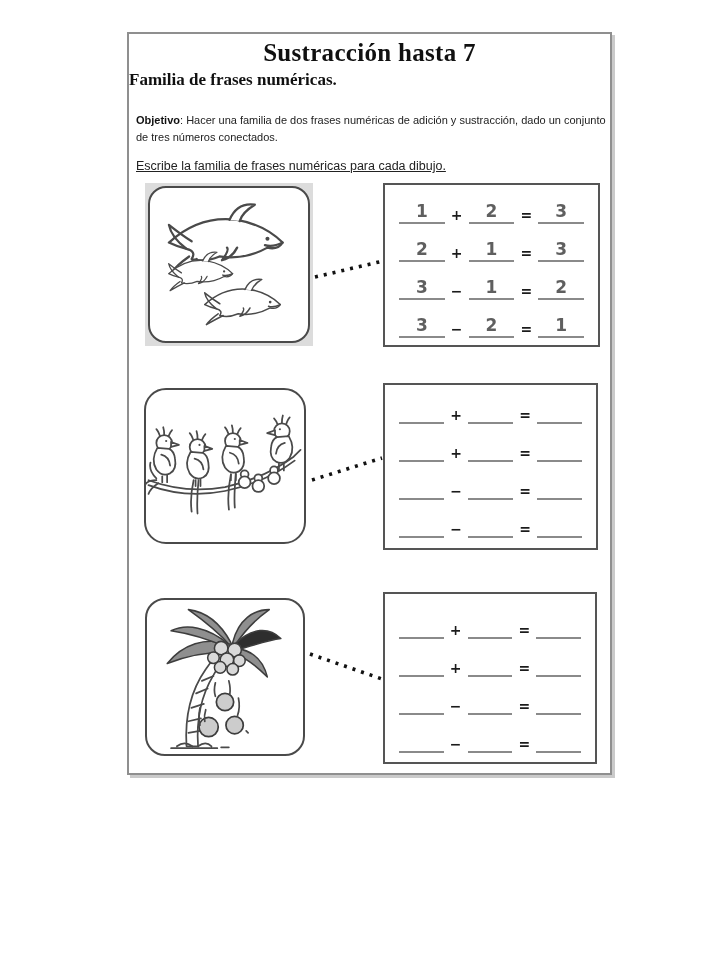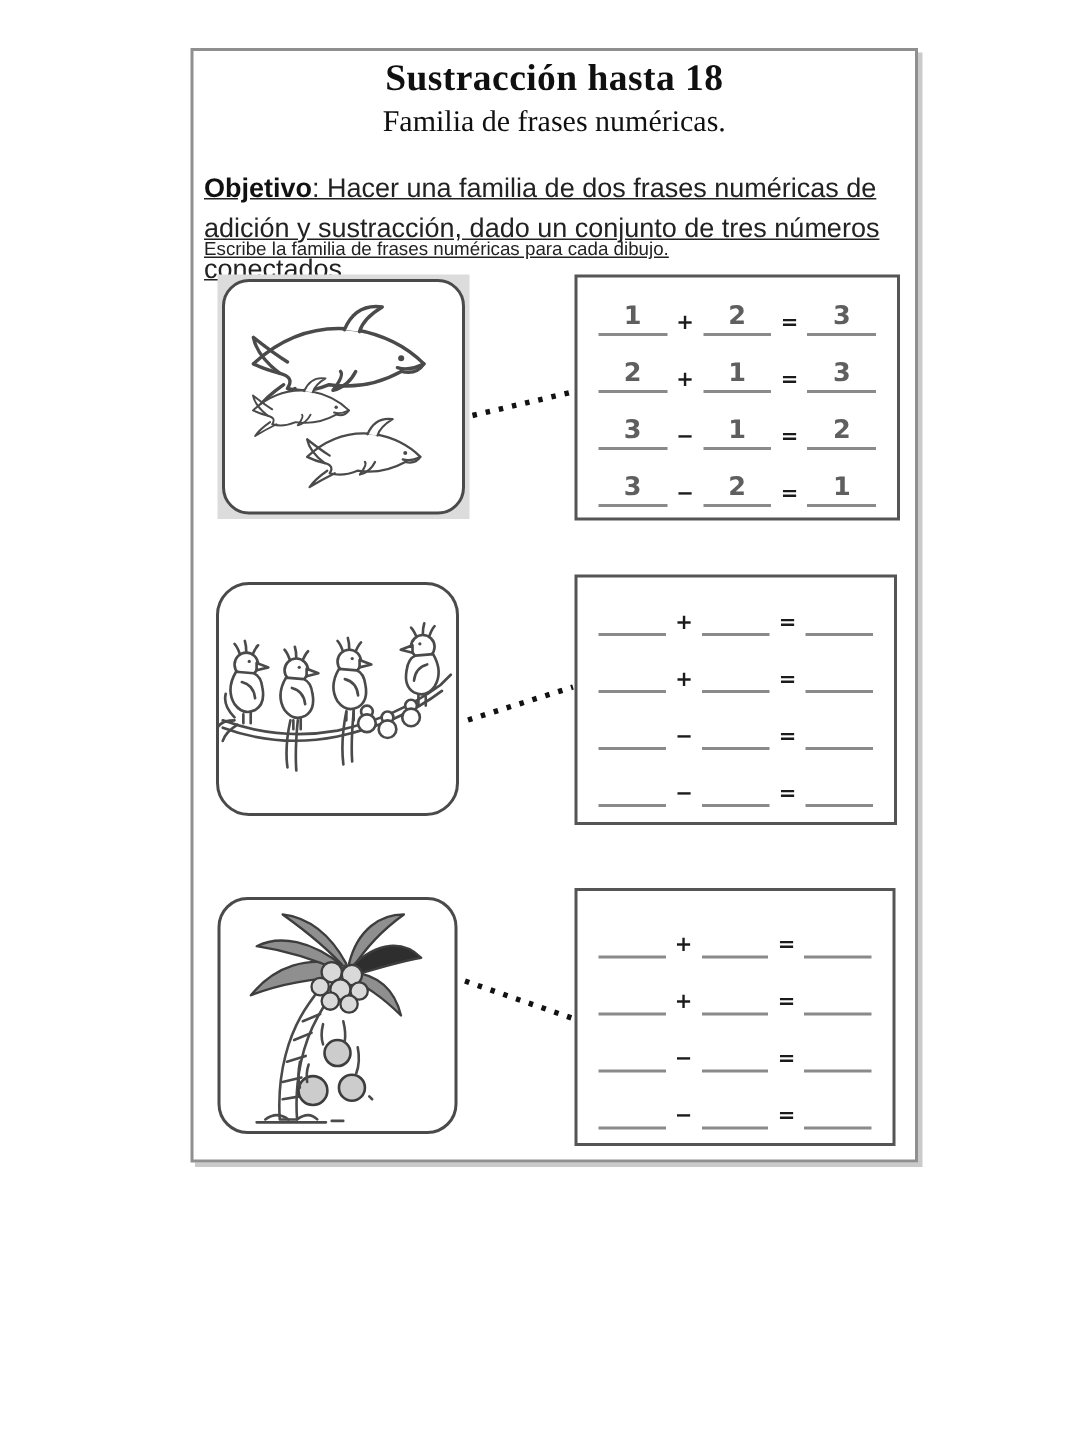--- a/index.html
+++ b/index.html
@@ -12,27 +12,27 @@
     position:absolute;left:127px;top:32px;width:481px;height:739px;
     border:2px solid #8f8f8f;background:#fff;
     box-shadow:3px 3px 0 #cacaca;
   }
   .title{
     position:absolute;top:5px;left:0;right:0;text-align:center;
     font-family:"Liberation Serif", serif;font-weight:bold;
     font-size:25px;color:#101010;letter-spacing:.3px;
   }
   .subtitle{
-    position:absolute;top:36px;left:0;right:0;text-align:center;
-    font-family:"Liberation Serif", serif;font-weight:normal;
-    font-size:20px;color:#101010;
+    position:absolute;top:36px;left:0;right:0;text-align:left;
+    font-family:"Liberation Serif", serif;font-weight:bold;
+    font-size:17px;color:#101010;
   }
   .objective{
     position:absolute;top:78px;left:7px;width:478px;
-    font-size:18px;line-height:1.5;color:#222;text-decoration:underline;
+    font-size:11px;line-height:1.5;color:#222;
   }
   .objective b{color:#111;}
   .instruction{
     position:absolute;top:125px;left:7px;width:478px;
     font-size:12.5px;color:#222;text-decoration:underline;
   }
   .pic-halo{position:absolute;background:#dcdcdc;}
   #halo1{left:16px;top:149px;width:168px;height:163px;}
   .pic{
     position:absolute;background:#fff;border:2.5px solid #4a4a4a;
@@ -64,21 +64,21 @@
   .connector{position:absolute;overflow:visible;}
   .connector line{stroke:#121212;stroke-width:3.6;stroke-dasharray:3 6;}
   .lineart{stroke:#4a4a4a;stroke-width:1.8;fill:none;stroke-linecap:round;stroke-linejoin:round;}
   .lineart .filled{fill:#ffffff;}
 </style>
 </head>
 <body>
 
 <div class="frame">
 
-  <div class="title">Sustracción hasta 18</div>
+  <div class="title">Sustracción hasta 7</div>
   <div class="subtitle">Familia de frases numéricas.</div>
 
   <div class="objective"><b>Objetivo</b><span>: Hacer una familia de dos frases numéricas de adición y sustracción, dado un conjunto de tres números conectados.</span></div>
 
   <div class="instruction">Escribe la familia de frases numéricas para cada dibujo.</div>
 
   <div class="pic-halo" id="halo1"></div>
   <div class="pic" id="pic1">
     <svg viewBox="0 0 160 155">
       <defs>

